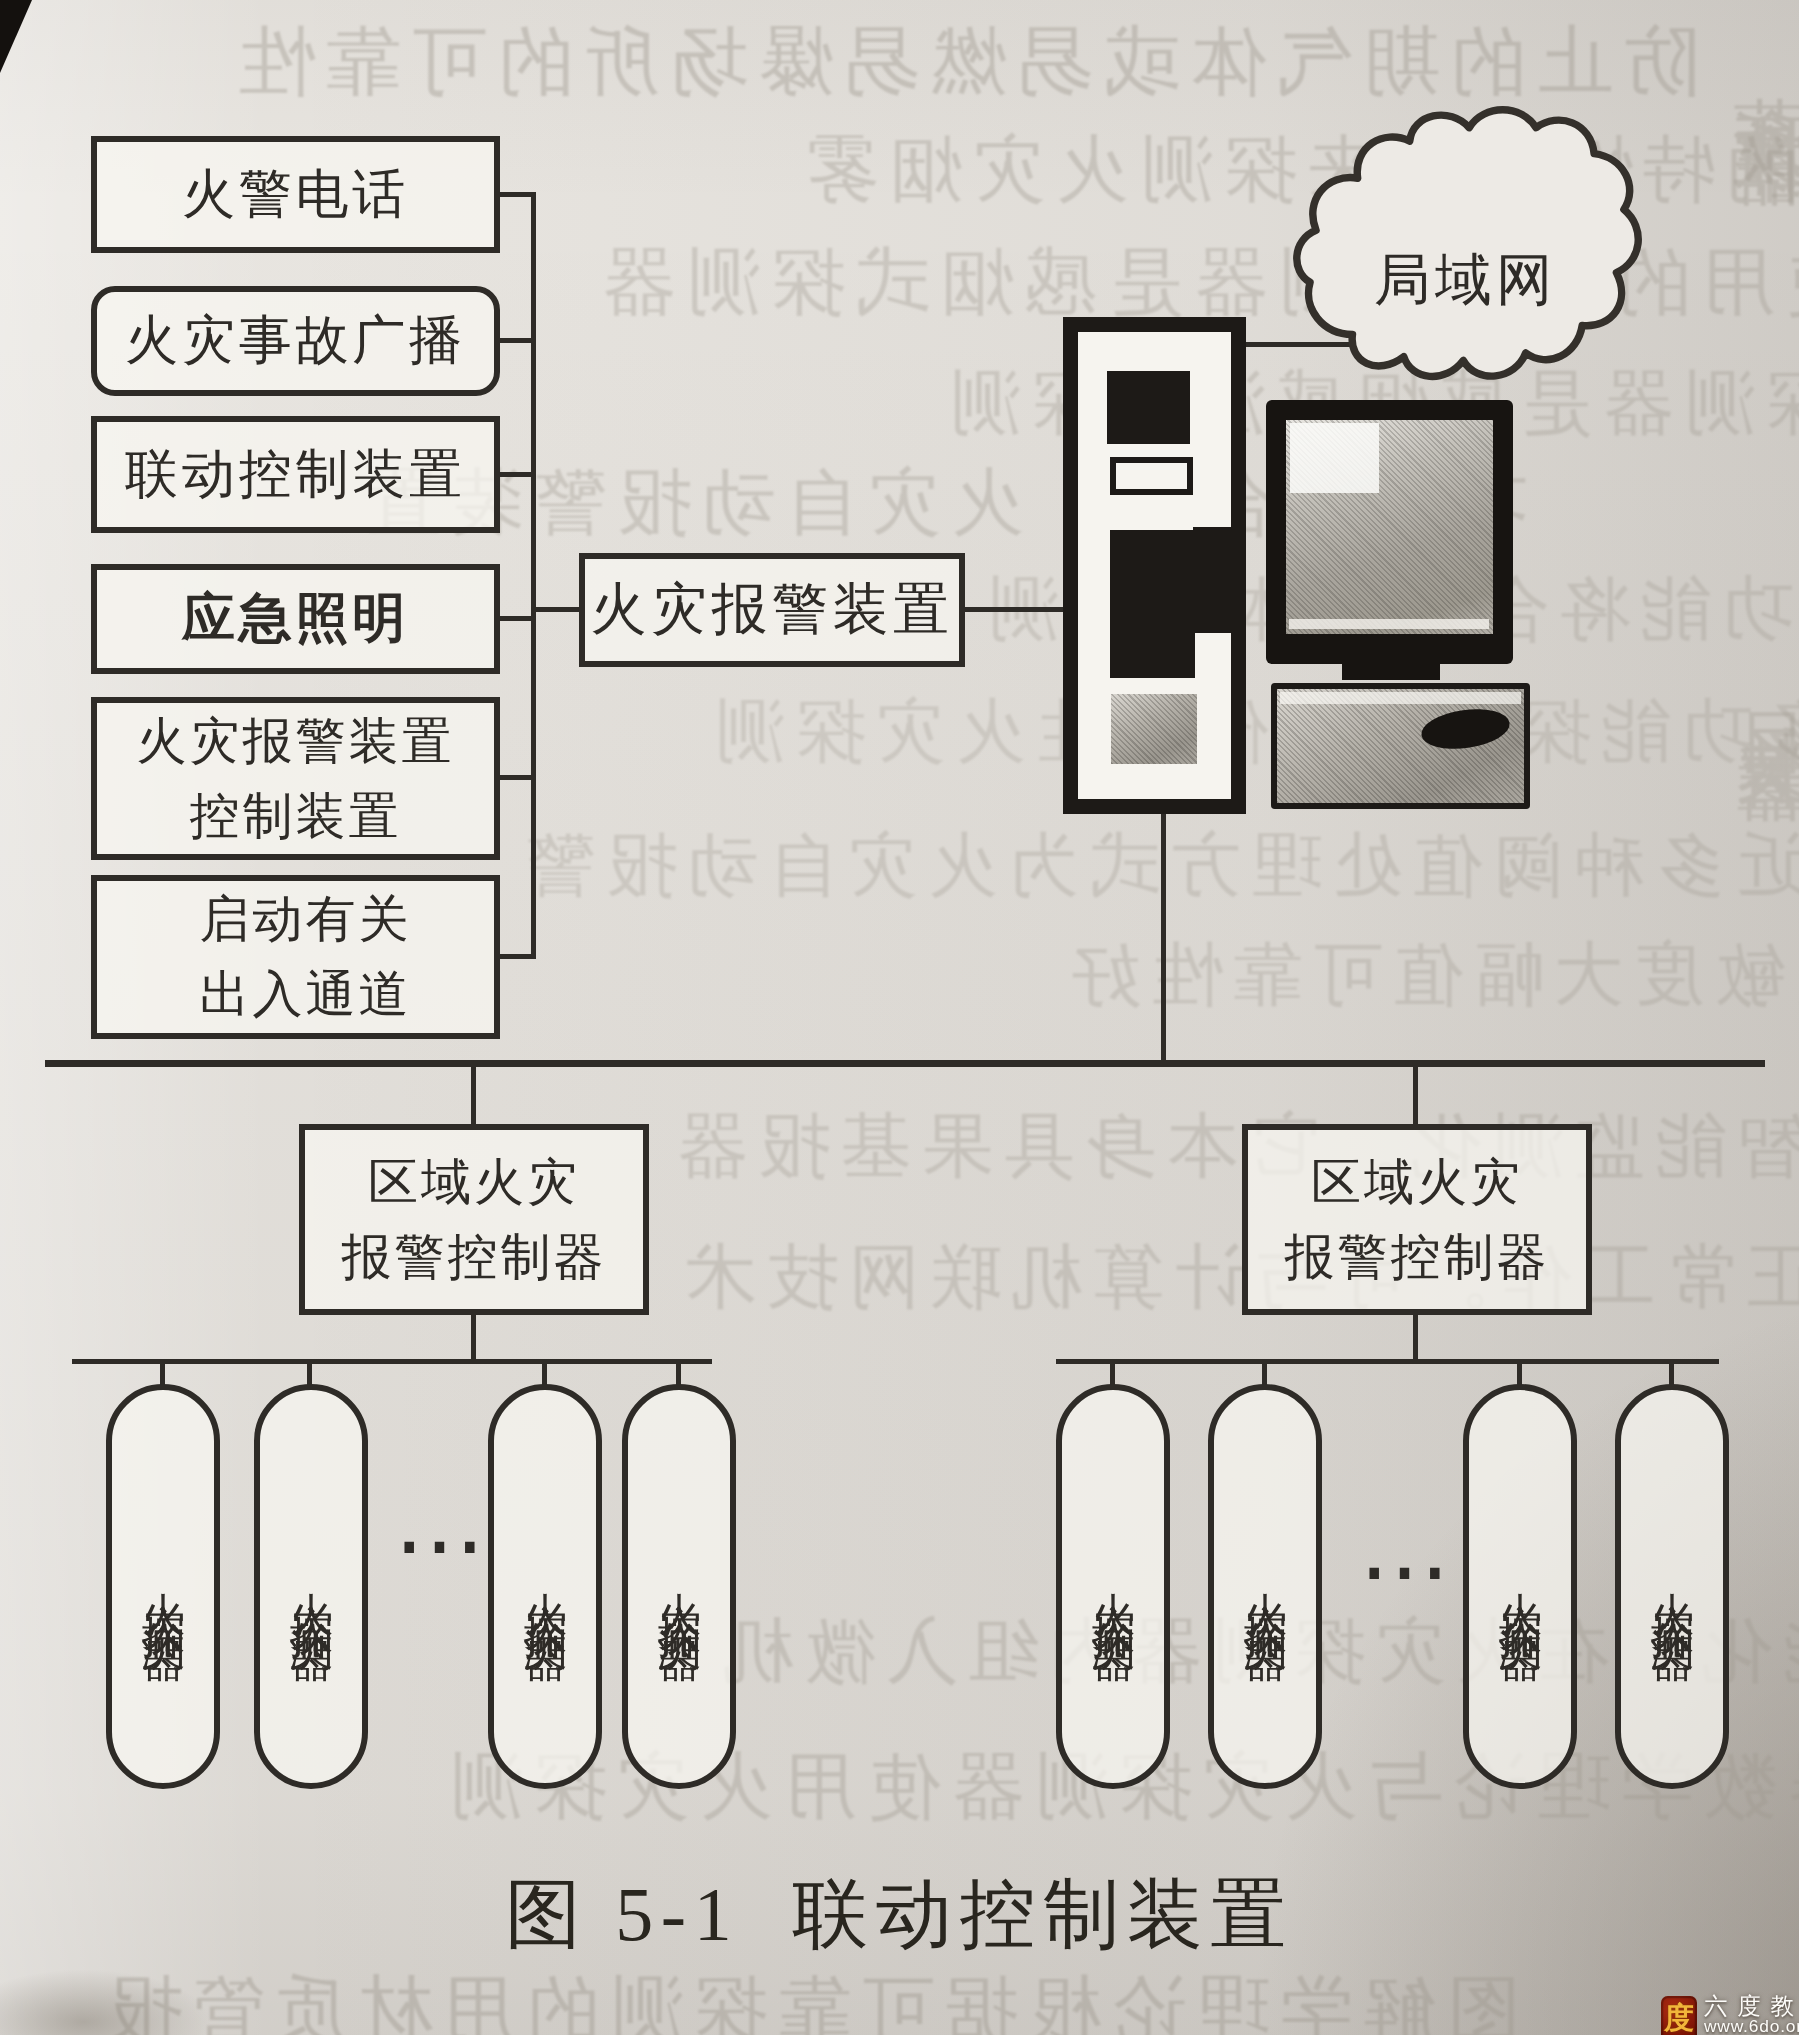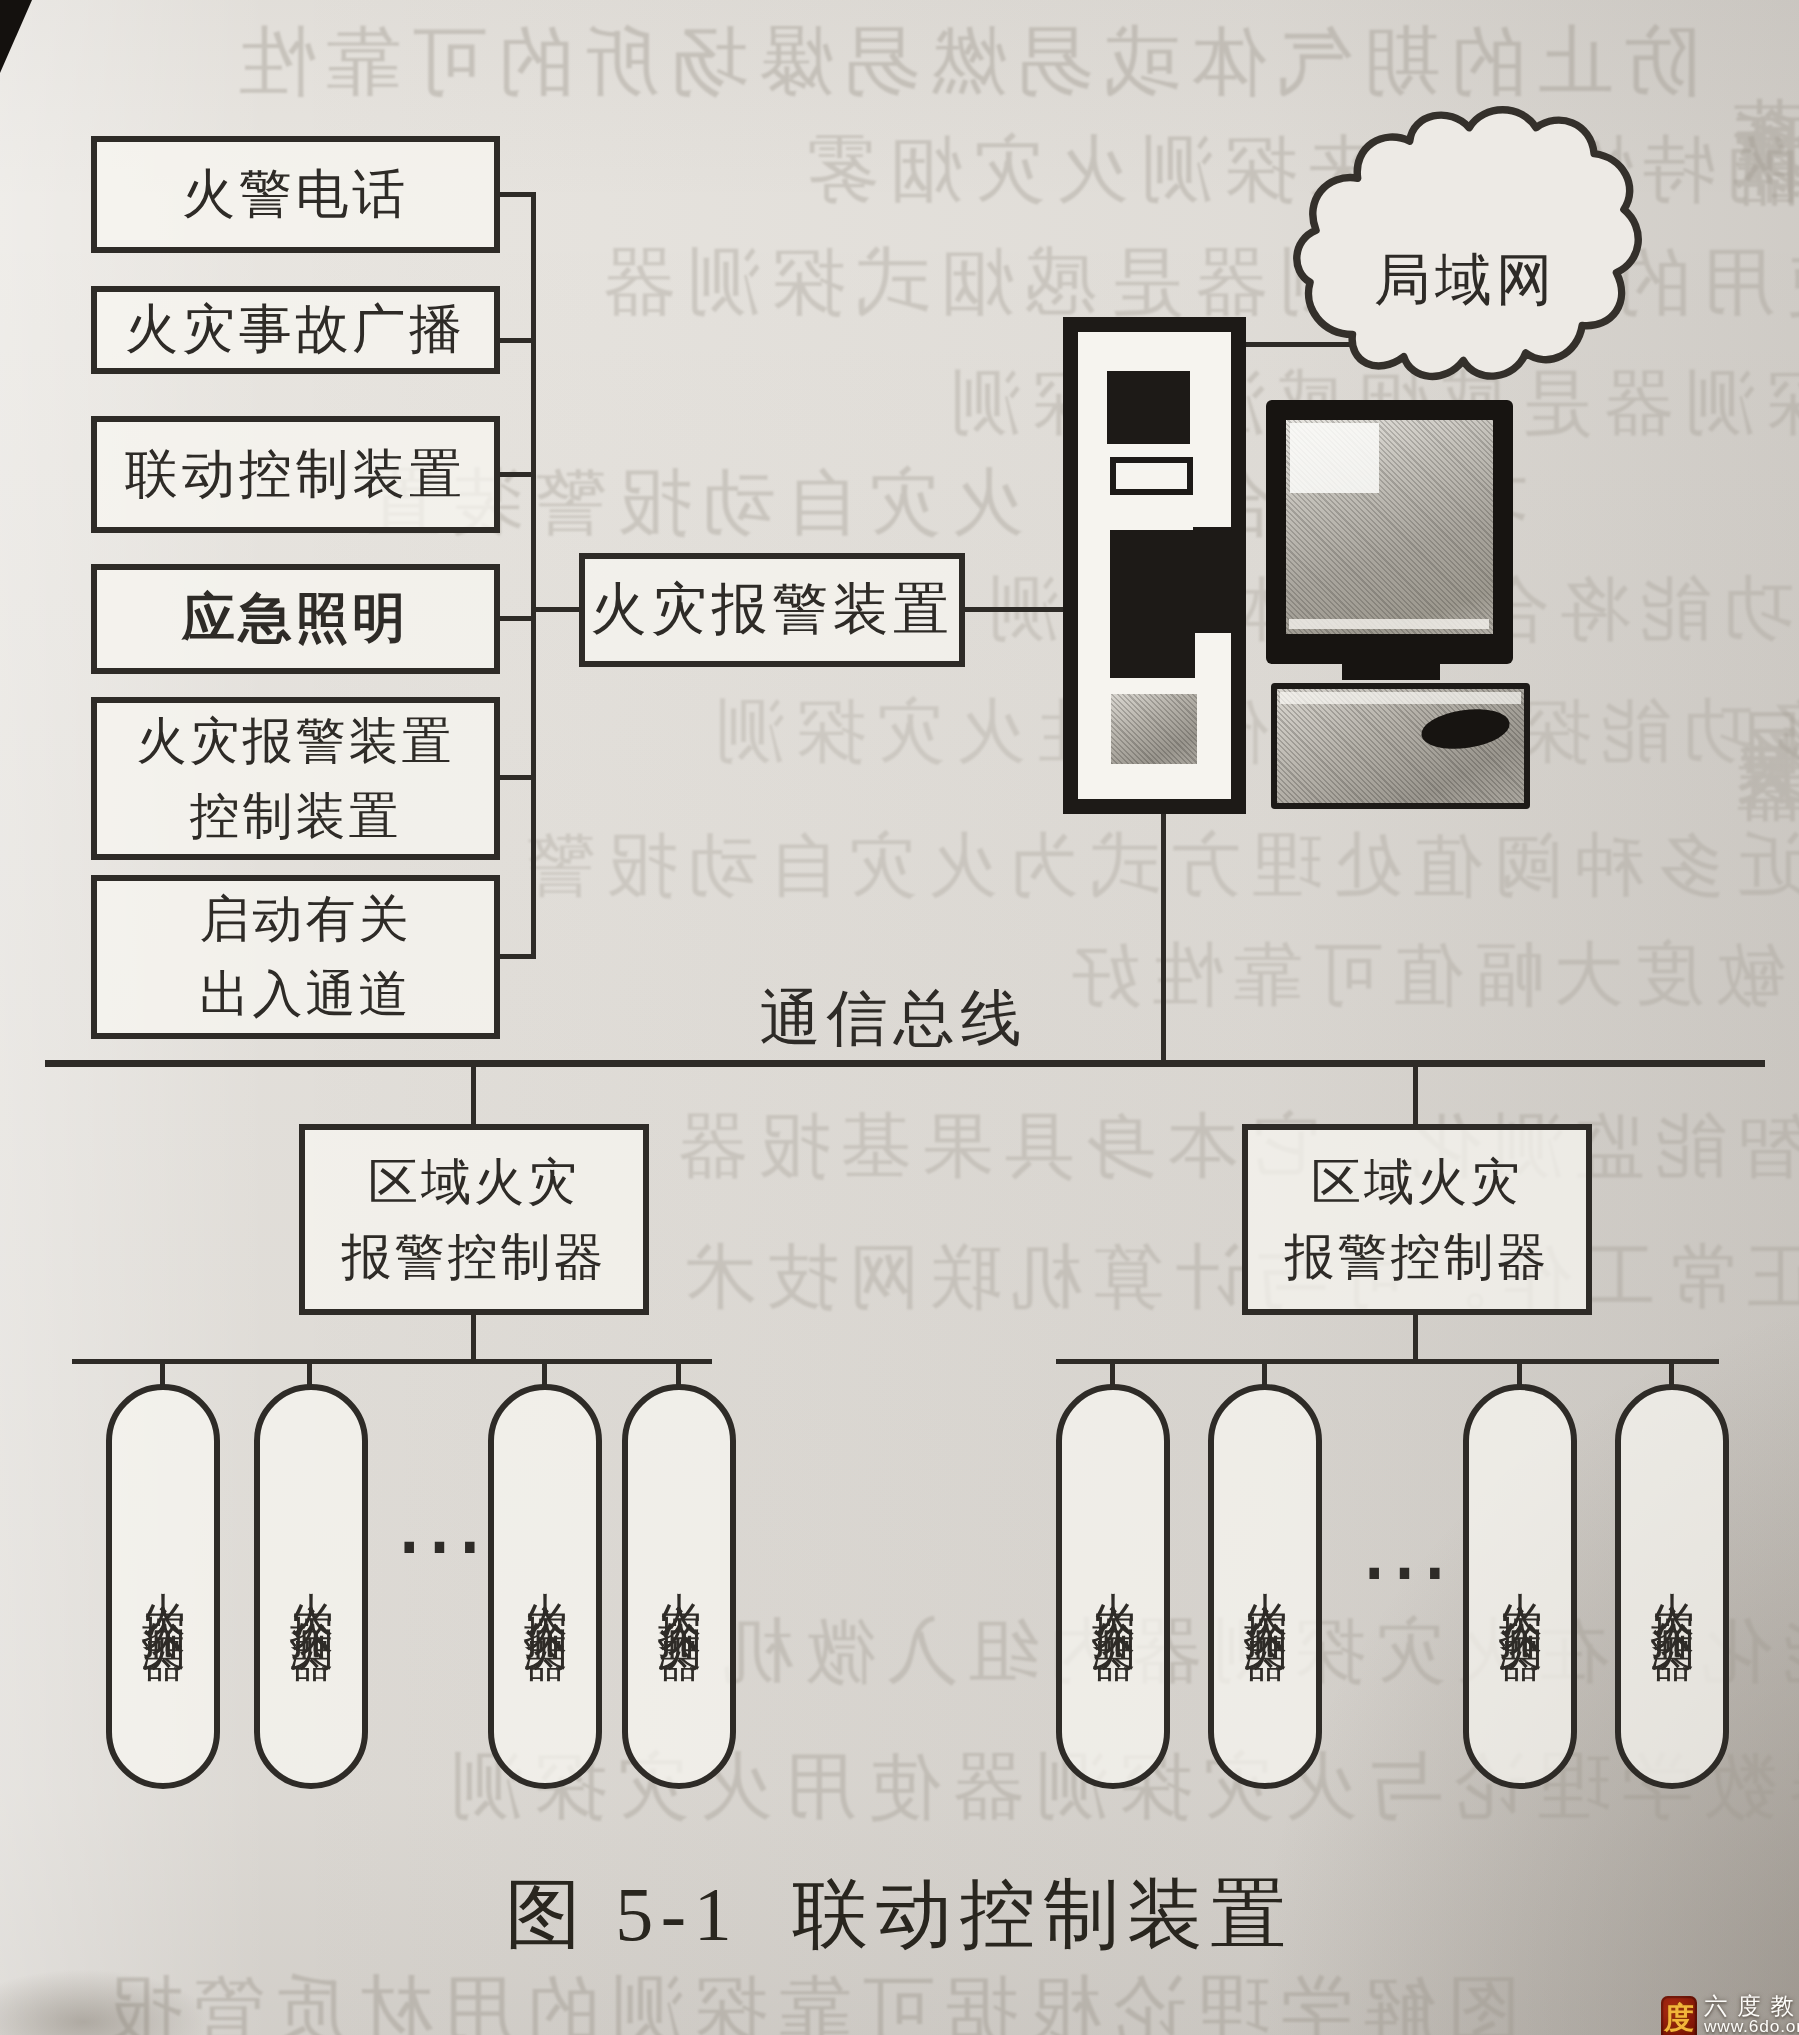--- a/index.html
+++ b/index.html
@@ -84,21 +84,21 @@
   <div class="bleed" style="left:98px;top:1961px;font-size:73px;opacity:.42;">图解学理论根据可靠探测的用材质管报</div>
   <div class="bleed vert" style="left:1719px;top:38px;font-size:73px;opacity:.40;height:515px;">蓄所性探器</div>
   <div class="bleed vert" style="left:1723px;top:659px;font-size:70px;opacity:.34;height:454px;">目长装置器</div>
 
   <div class="abs" style="left:0;top:0;width:32px;height:73px;background:#14110e;clip-path:polygon(0 0,100% 0,0 100%);"></div>
   <div class="abs" style="left:-45px;top:1969px;width:257px;height:106px;background:radial-gradient(ellipse,rgba(120,112,100,.45),rgba(120,112,100,0) 70%);"></div>
 
   <div class="node boxfont1" style="left:91px;top:136px;width:409px;height:117px;">
       <span class="lbl">火警电话</span>
     </div>
-  <div class="node boxfont1" style="left:91px;top:286px;width:409px;height:88px;">
+  <div class="node boxfont1" style="left:91px;top:286px;width:409px;height:110px;border-radius:24px;">
       <span class="lbl">火灾事故广播</span>
     </div>
   <div class="node boxfont1" style="left:91px;top:416px;width:409px;height:117px;">
       <span class="lbl">联动控制装置</span>
     </div>
   <div class="node boxfont1" style="left:91px;top:564px;width:409px;height:110px;font-weight:bold;">
       <span class="lbl">应急照明</span>
     </div>
   <div class="node boxfont2" style="left:91px;top:697px;width:409px;height:163px;">
     <span class="lbl"><span>火灾报警装置</span><br><span>控制装置</span></span>
@@ -157,23 +157,20 @@
     </div>
   </div>
   <div class="abs" style="left:1342px;top:662px;width:98px;height:18px;background:#171411;"></div>
 
   <div class="abs dither" style="left:1271px;top:683px;width:259px;height:126px;border:6px solid #1d1a17;box-sizing:border-box;border-radius:3.8px;">
     <div class="abs" style="left:3px;top:3px;width:241px;height:12px;background:rgba(250,248,244,.7);"></div>
     <div class="abs" style="left:144px;top:21px;width:89px;height:38px;background:#171411;border-radius:50%;transform:rotate(-8deg);"></div>
   </div>
 
   <div class="vline" style="left:1161px;top:814px;width:5.3px;height:246px;"></div>
-  <div class="abs" style="left:742px;top:978px;width:303px;text-align:center;font-size:61px;letter-spacing:6px;">
-    <span>通信总线</span>
-  </div>
   <div class="hline" style="left:45px;top:1060px;width:1720px;height:6.8px;"></div>
 
   <div class="vline" style="left:471px;top:1067px;width:5.3px;height:58px;"></div>
   <div class="node boxfont2" style="left:299px;top:1124px;width:350px;height:191px;">
     <span class="lbl"><span>区域火灾</span><br><span>报警控制器</span></span>
   </div>
   <div class="vline" style="left:471px;top:1315px;width:5.3px;height:44px;"></div>
 
   <div class="vline" style="left:1413px;top:1067px;width:5.3px;height:58px;"></div>
   <div class="node boxfont2" style="left:1242px;top:1124px;width:350px;height:191px;">

